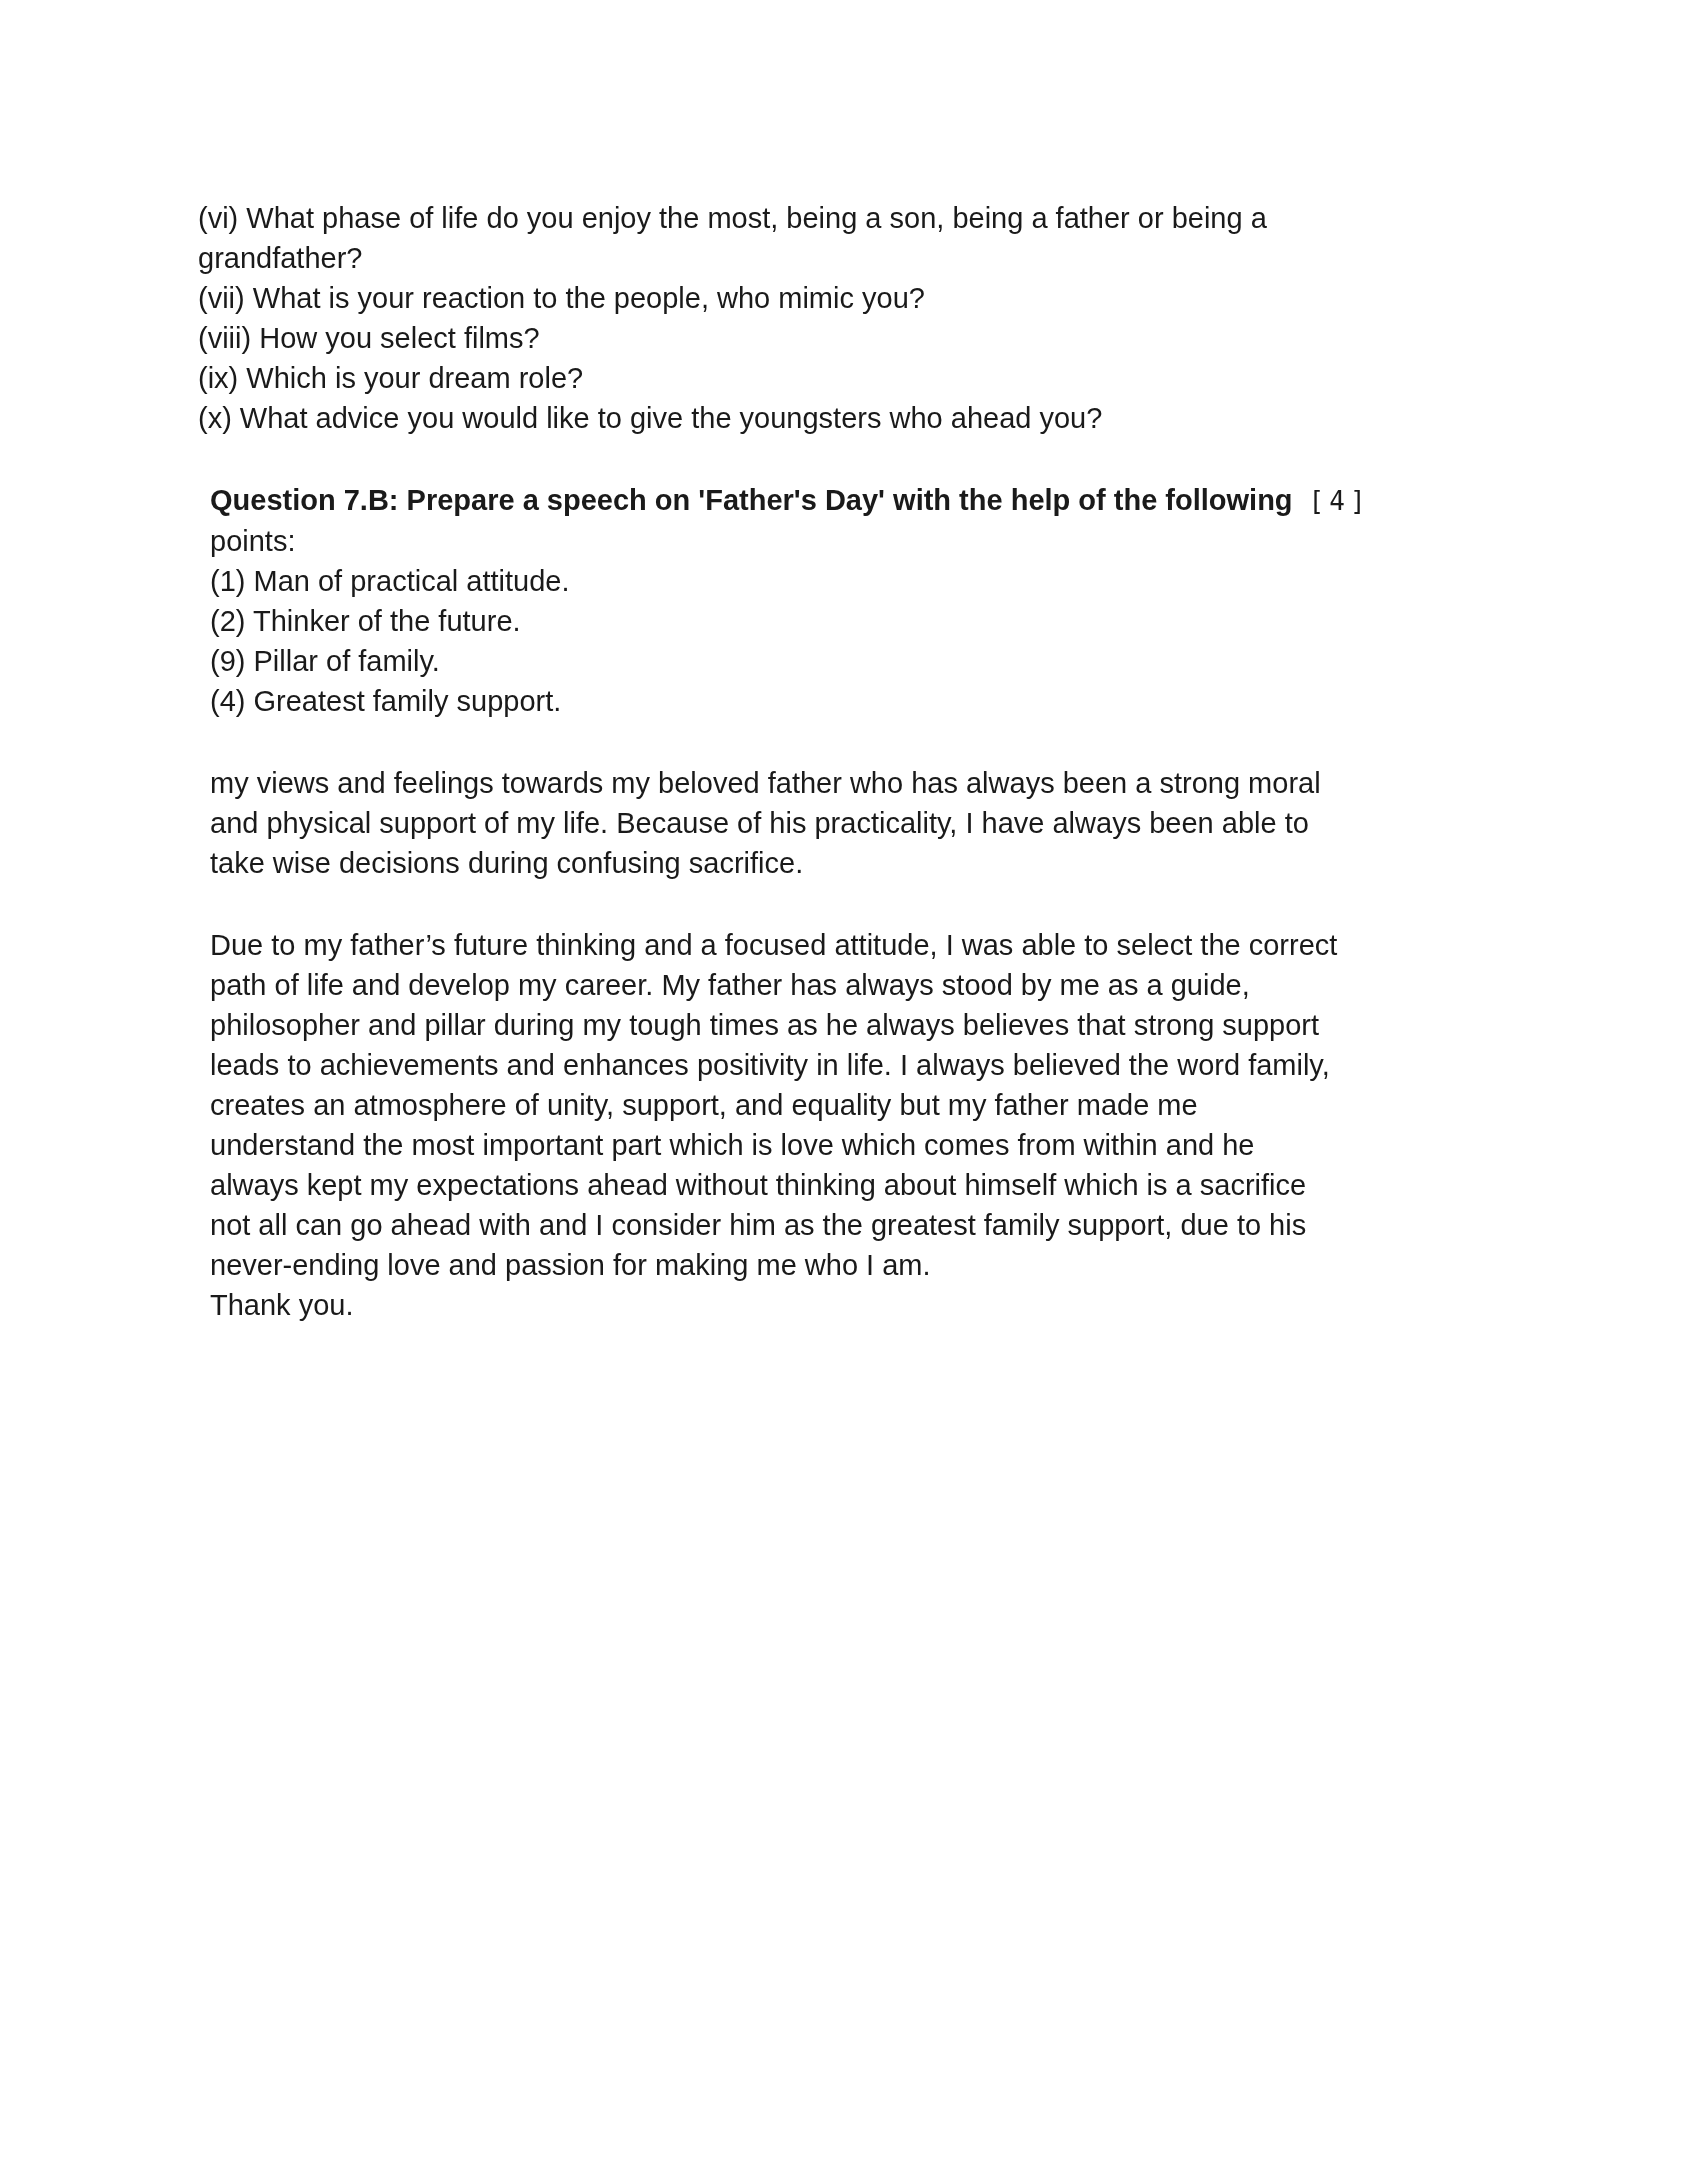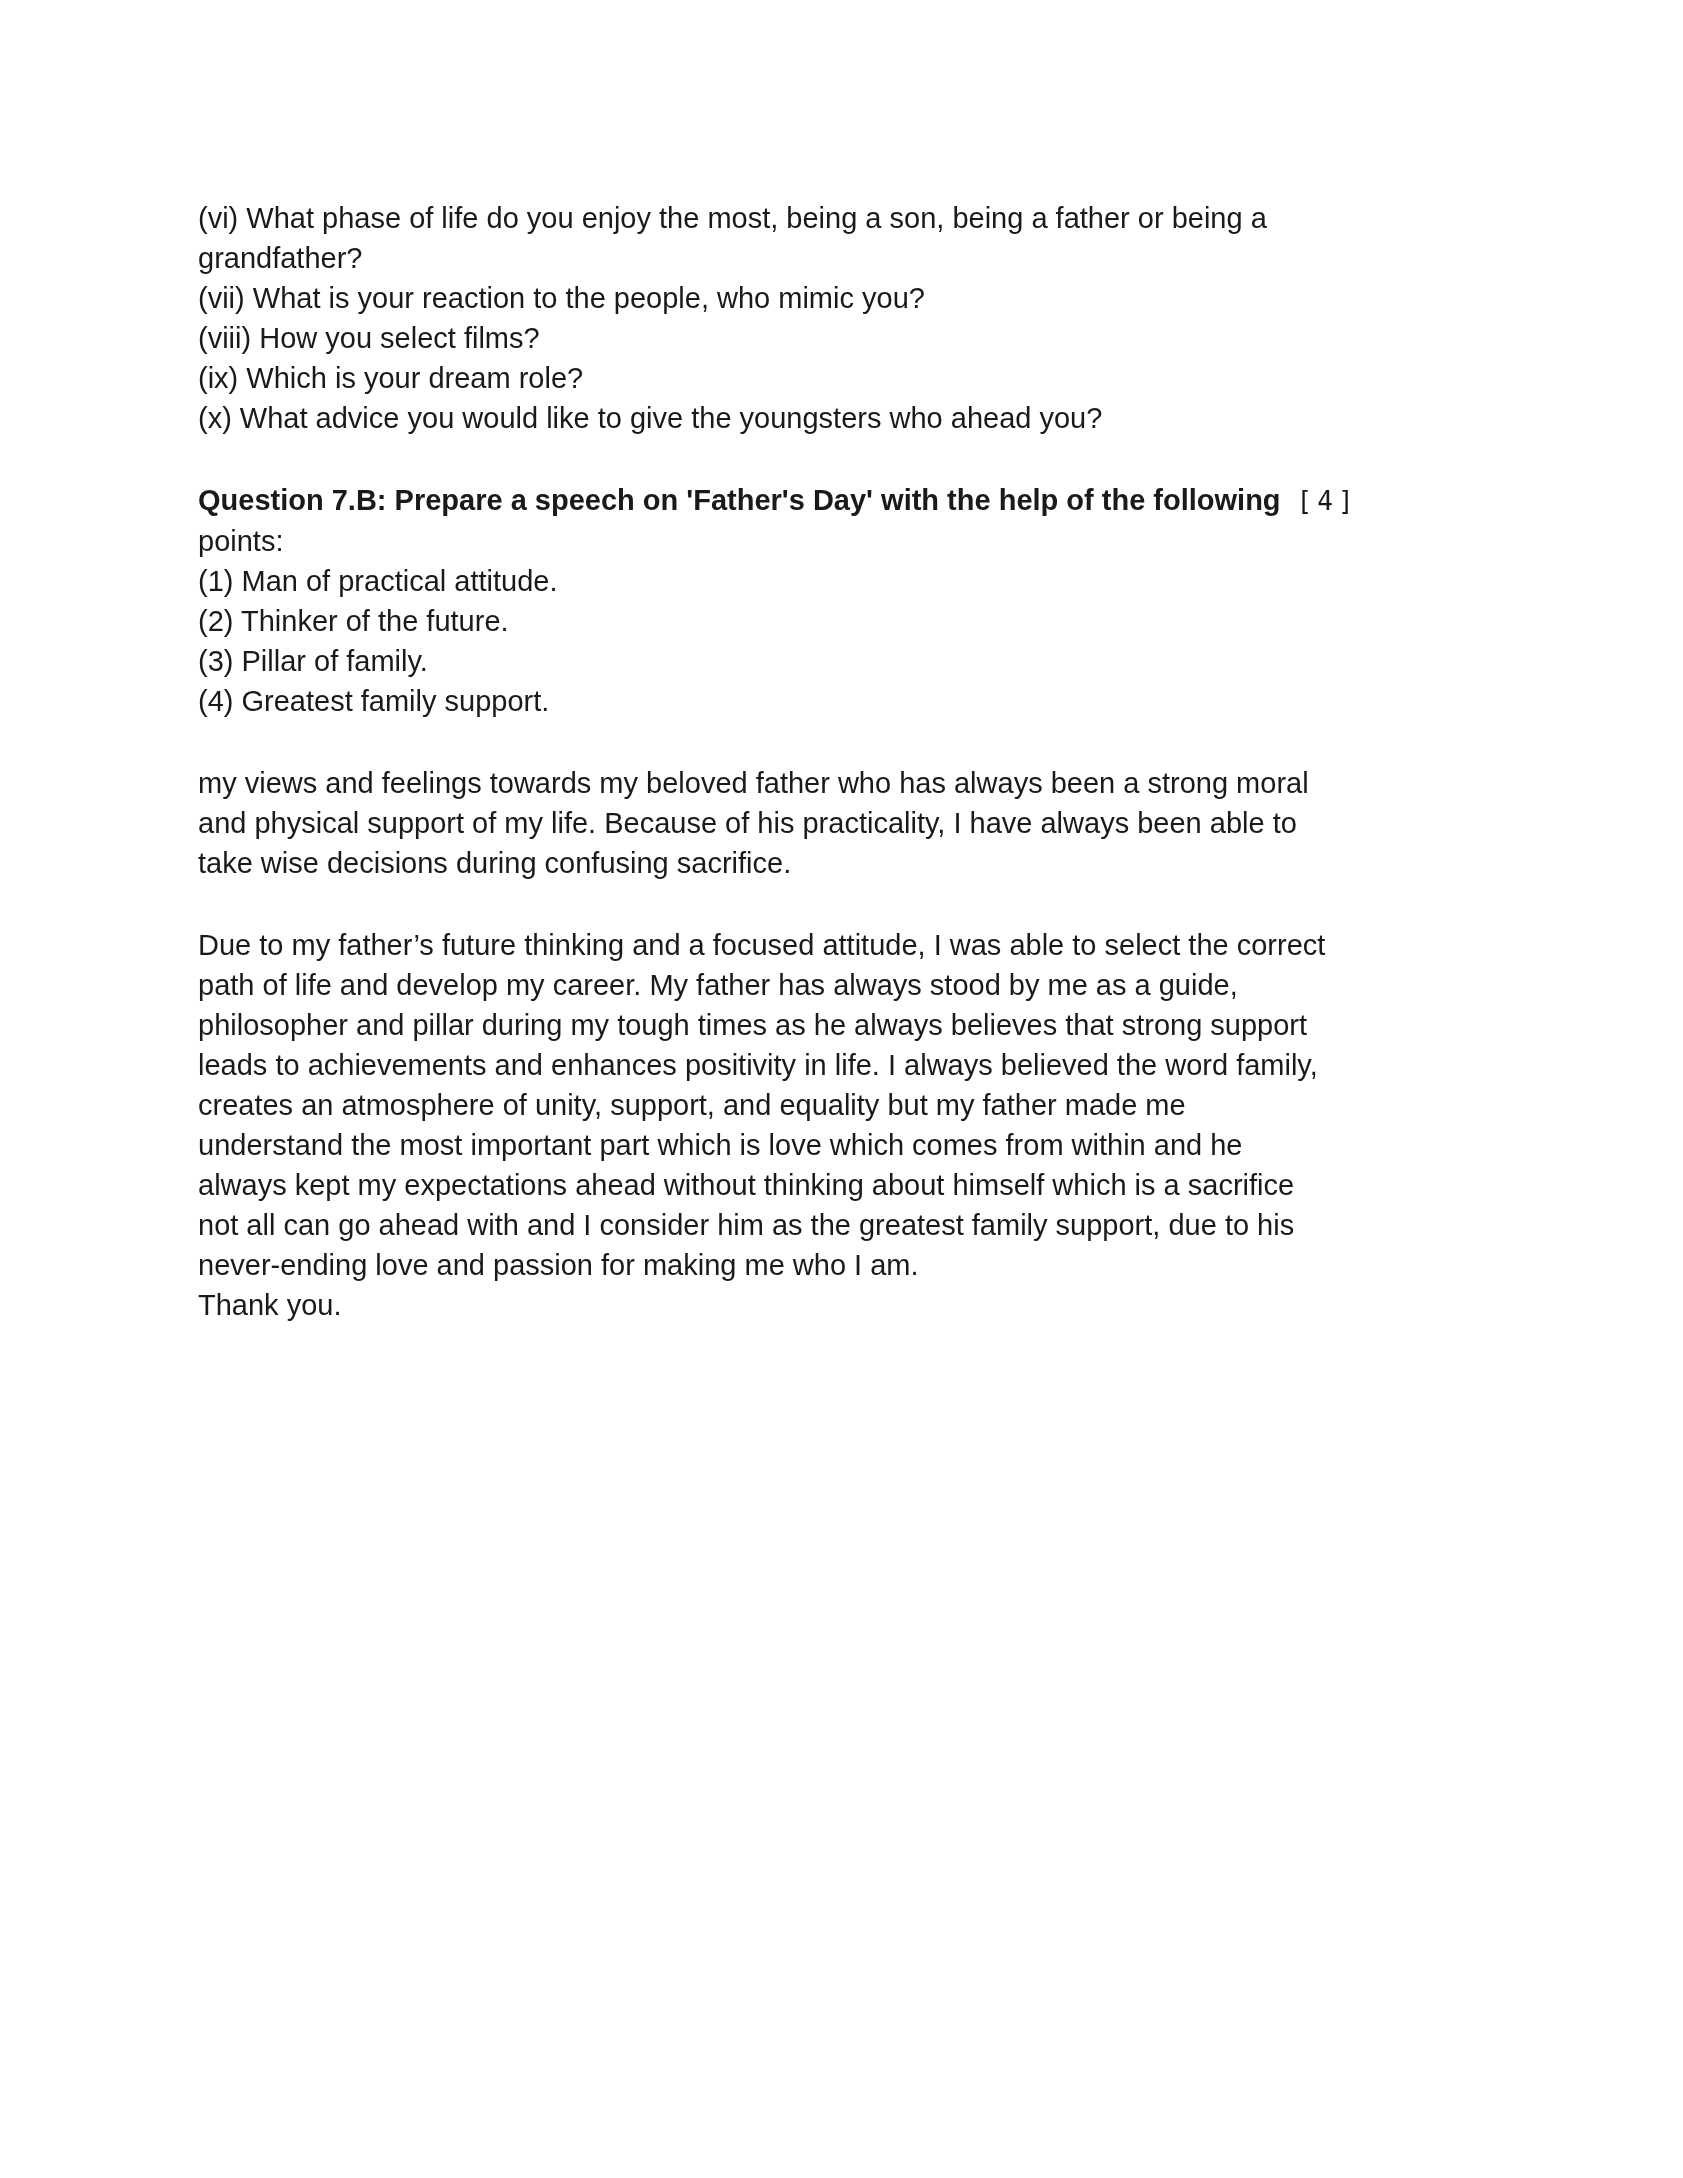--- a/index.html
+++ b/index.html
@@ -17,21 +17,21 @@
   }
   .doc {
     position: absolute;
     left: 198px;
     top: 198px;
     width: 1356px;
     font-size: 29px;
     line-height: 40px;
   }
   .block { margin: 0; }
-  .block + .block { margin-top: 42px; }
+  .block + .block { margin-top: 42px; margin-left: 12px; }
   .lines { white-space: pre-line; }
   .hline { white-space: normal; }
   strong, .b { font-weight: bold; }
   .marks {
     font-family: "DejaVu Sans Mono", monospace;
     font-weight: normal;
     font-size: 26px;
     letter-spacing: 5px;
     margin-left: 16px;
   }
@@ -48,21 +48,21 @@
 (viii) How you select films?
 (ix) Which is your dream role?
 (x) What advice you would like to give the youngsters who ahead you?</div>
   </section>
 
   <section class="block">
     <div class="hline"><strong>Question 7.B: Prepare a speech on 'Father's Day' with the help of the following</strong><span class="marks">[4]</span></div>
     <div class="lines">points:
 (1) Man of practical attitude.
 (2) Thinker of the future.
-(3) Pillar of family.
+(9) Pillar of family.
 (4) Greatest family support.</div>
   </section>
 
   <section class="block">
     <div class="lines">my views and feelings towards my beloved father who has always been a strong moral
 and physical support of my life. Because of his practicality, I have always been able to
 take wise decisions during confusing sacrifice.</div>
   </section>
 
   <section class="block">

